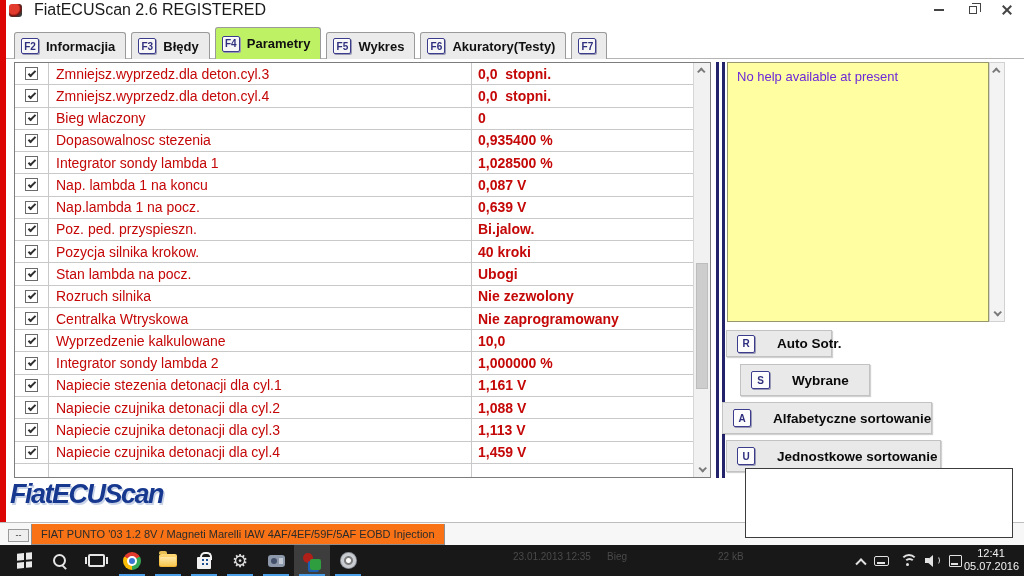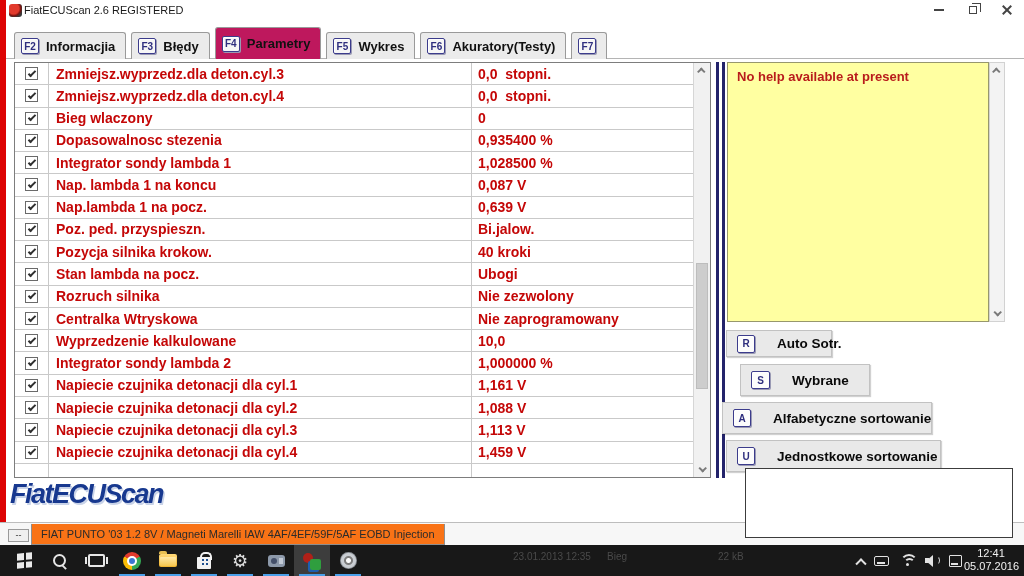--- a/index.html
+++ b/index.html
@@ -6,70 +6,70 @@
   html,body { width:1024px; height:576px; overflow:hidden; font-family:"Liberation Sans", sans-serif; }
   .screen { position:relative; width:1024px; height:576px; background:#ffffff; }
 
   
   .red-strip { position:absolute; left:0; top:0; width:6px; height:545px; background:#dd0404; }
 
   
   .titlebar { position:absolute; left:6px; top:0; right:0; height:20px; background:#ffffff; display:flex; align-items:center; }
   .app-icon { width:13px; height:13px; margin-left:3px; border-radius:3px;
               background:radial-gradient(circle at 35% 35%, #e23a2c 0 45%, #7c1410 60%, #3a3a3a 75%); }
-  .title-text { margin-left:2px; font-size:11px; color:#1a1a1a;text-align:right; }
+  .title-text { margin-left:12px; font-size:16px; color:#1a1a1a;text-align:right; }
   .win-controls { position:absolute; right:0; top:0; height:20px; display:flex; }
   .win-btn { width:34px; height:20px; display:flex; align-items:center; justify-content:center; color:#333; }
   .min-glyph { width:10px; height:2px; background:#444; }
   .restore-glyph { position:relative; width:8px; height:8px; border:1px solid #444; background:#fff; }
   .restore-glyph::before { content:''; position:absolute; left:2px; top:-4px; width:8px; height:8px; border:1px solid #444; border-bottom:none; border-left:none; }
   .close-glyph { position:relative; width:10px; height:10px; }
   .close-glyph::before,.close-glyph::after { content:''; position:absolute; left:4px; top:-1px; width:2px; height:12px; background:#444; }
   .close-glyph::before { transform:rotate(45deg); }
   .close-glyph::after { transform:rotate(-45deg); }
 
   
   .tabline { position:absolute; left:6px; top:58px; right:0; height:1px; background:#b4b4b4; z-index:1; }
   .tabstrip { position:absolute; left:14px; top:28px; height:31px; display:flex; align-items:flex-end; gap:5px; z-index:2; }
   .tab { height:27px; display:flex; align-items:center; padding:0 10px 0 6px; background:#ebebeb; border:1px solid #9a9a9a; border-bottom:none; border-radius:3px 3px 0 0; cursor:default; }
-  .tab.selected { height:32px; background:#be185d; z-index:3; box-shadow:0 1px 0 #fff; }
+  .tab.selected { height:32px; background:#bef264; z-index:3; box-shadow:0 1px 0 #fff; }
   .fkey { min-width:18px; height:16px; padding:0 2px; display:flex; align-items:center; justify-content:center;
           background:#f6f6f6; border:1px solid #3c3c8c; color:#2e2e7e; font-size:10px; font-weight:bold;
           border-radius:2px; box-shadow:inset 1px 1px 0 #fff, 1px 1px 0 #9a9ab4; }
   .tab-label { margin-left:7px; font-size:13px; font-weight:bold; color:#111; white-space:nowrap; }
   .tab-label:empty { display:none; }
 
   
   .param-table { position:absolute; left:14px; top:62px; width:697px; height:416px; background:#fff; border:1px solid #7d7d7d; }
   .rows-area { position:absolute; left:0; top:0; right:17px; bottom:0; overflow:hidden; }
   .vline { position:absolute; top:0; bottom:0; width:1px; background:#c9c9c9; }
   .vline.cb { left:33px; } .vline.val { left:456px; }
   .prow { position:relative; height:22.28px; border-bottom:1px solid #c9c9c9; display:flex; align-items:center; }
   .cb-cell { width:33px; display:flex; align-items:center; justify-content:center; flex:none; }
   .checkbox { width:13px; height:13px; background:#fff; border:1px solid #6a6a6a; display:flex; align-items:center; justify-content:center; }
   .check { width:8px; height:4px; border-left:2px solid #2f2f2f; border-bottom:2px solid #2f2f2f; transform:rotate(-45deg); margin-top:-2px; }
-  .name-cell { flex:1; padding-left:8px; font-size:14px; font-weight:bold; color:#c40707; white-space:pre; overflow:hidden; }
+  .name-cell { flex:1; padding-left:8px; font-size:14px; font-weight:normal; color:#c40707; white-space:pre; overflow:hidden; }
   .val-cell { width:223px; flex:none; padding-left:8px; font-size:14px; font-weight:bold; color:#c40707; white-space:pre; overflow:hidden; }
 
   
   .vscroll { position:absolute; top:0; right:0; width:17px; bottom:0; background:#f1f1f1; border-left:1px solid #d6d6d6; }
   .sb-arrow { position:absolute; left:0; width:100%; height:16px; display:flex; align-items:center; justify-content:center; }
   .sb-arrow.up { top:0; } .sb-arrow.down { bottom:0; }
   .chev { width:6px; height:6px; border-left:2px solid #7a7a7a; border-top:2px solid #7a7a7a; }
   .chev.u { transform:rotate(45deg) translateY(1px); }
   .chev.d { transform:rotate(-135deg) translateY(1px); }
   .sb-thumb { position:absolute; left:2px; right:2px; background:#cdcdcd; border:1px solid #bdbdbd; }
   .table-thumb { top:200px; height:126px; }
 
   
   .splitter { position:absolute; left:716px; top:62px; width:9px; height:416px;
               border-left:3px solid #23236b; border-right:3px solid #23236b; background:#fff; }
 
   
-  .help-box { position:absolute; left:727px; top:62px; width:262px; height:260px; background:#ffffa1; border:1px solid #97976d; padding:6px 9px; font-size:13px; font-weight:bold; color:#b91c1c; }
+  .help-box { position:absolute; left:727px; top:62px; width:262px; height:260px; background:#ffffa1; border:1px solid #97976d; padding:6px 9px; font-size:13px; font-weight:normal; color:#6d28d9; }
   .help-scroll { position:absolute; left:989px; top:62px; width:16px; height:260px; background:#f3f3f3; border:1px solid #d2d2d2; }
 
   
   .sort-btn { position:absolute; display:flex; align-items:center; padding:0 10px; background:#e9e9e9; border:1px solid #c2c2c2; box-shadow:1px 1px 1px rgba(0,0,0,.18); }
   .sort-btn .fkey { width:19px; height:18px; background:#fcfcfc; }
   .btn-label { margin-left:22px; font-size:13.5px; font-weight:bold; color:#0a0a0a; white-space:nowrap; }
   #btn-0 { left:726px; top:330px; width:106px; height:27px; }
   #btn-1 { left:740px; top:364px; width:130px; height:32px; }
   #btn-2 { left:722px; top:402px; width:210px; height:32px; }
   #btn-3 { left:726px; top:440px; width:215px; height:32px; }
@@ -337,21 +337,21 @@
     <div class="name-cell">Integrator sondy lambda 2</div>
     <div class="val-cell">1,000000 %</div>
   </div>
 
   <div class="prow">
     <div class="cb-cell">
       <span class="checkbox">
               <span class="check"></span>
             </span>
     </div>
-    <div class="name-cell">Napiecie czujnika detonacji dla cyl.1</div>
+    <div class="name-cell">Napiecie stezenia detonacji dla cyl.1</div>
     <div class="val-cell">1,161 V</div>
   </div>
 
   <div class="prow">
     <div class="cb-cell">
       <span class="checkbox">
               <span class="check"></span>
             </span>
     </div>
     <div class="name-cell">Napiecie czujnika detonacji dla cyl.2</div>

